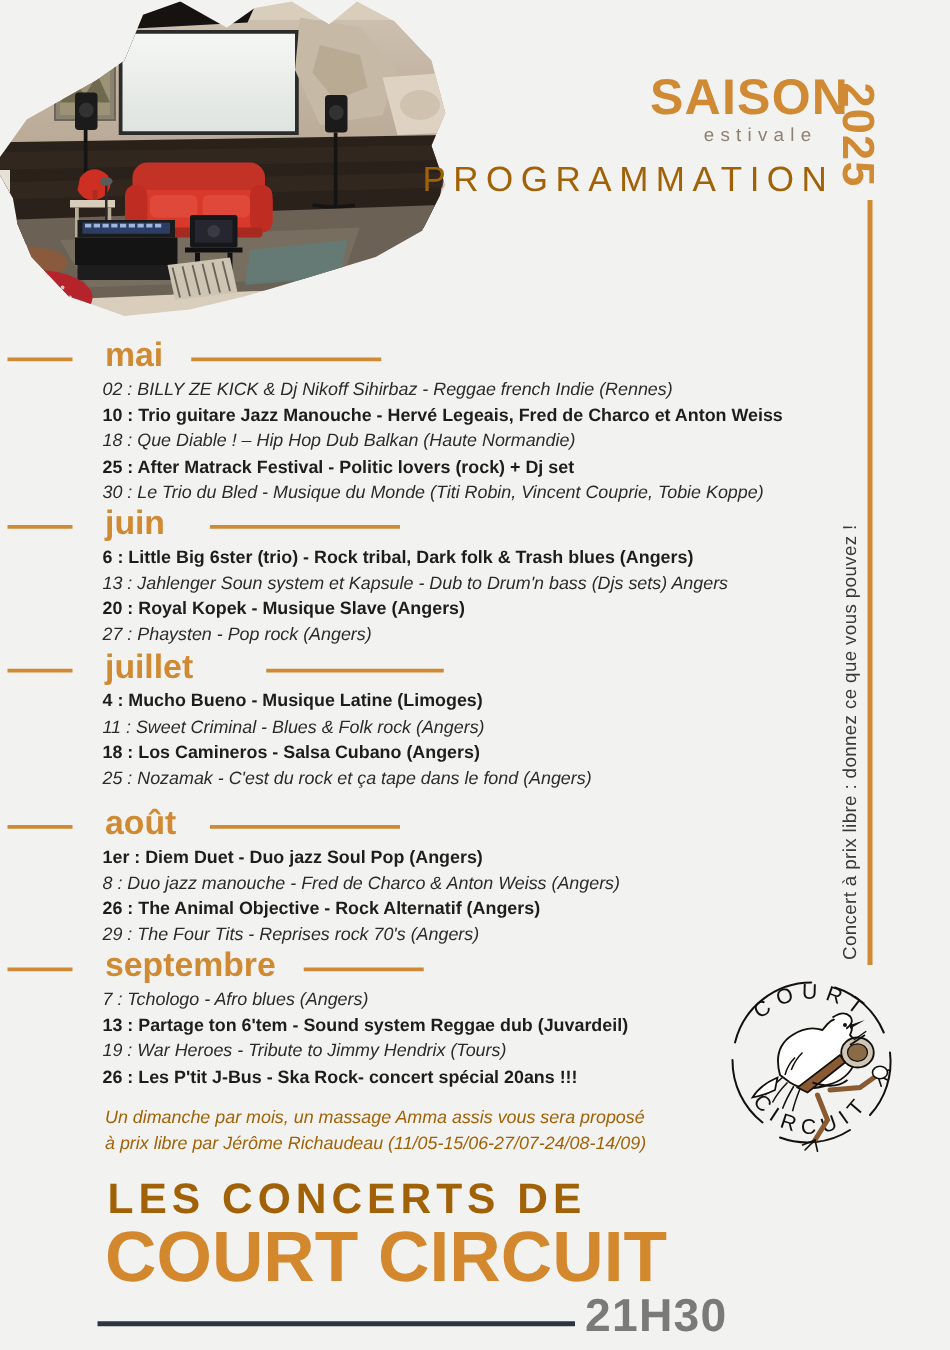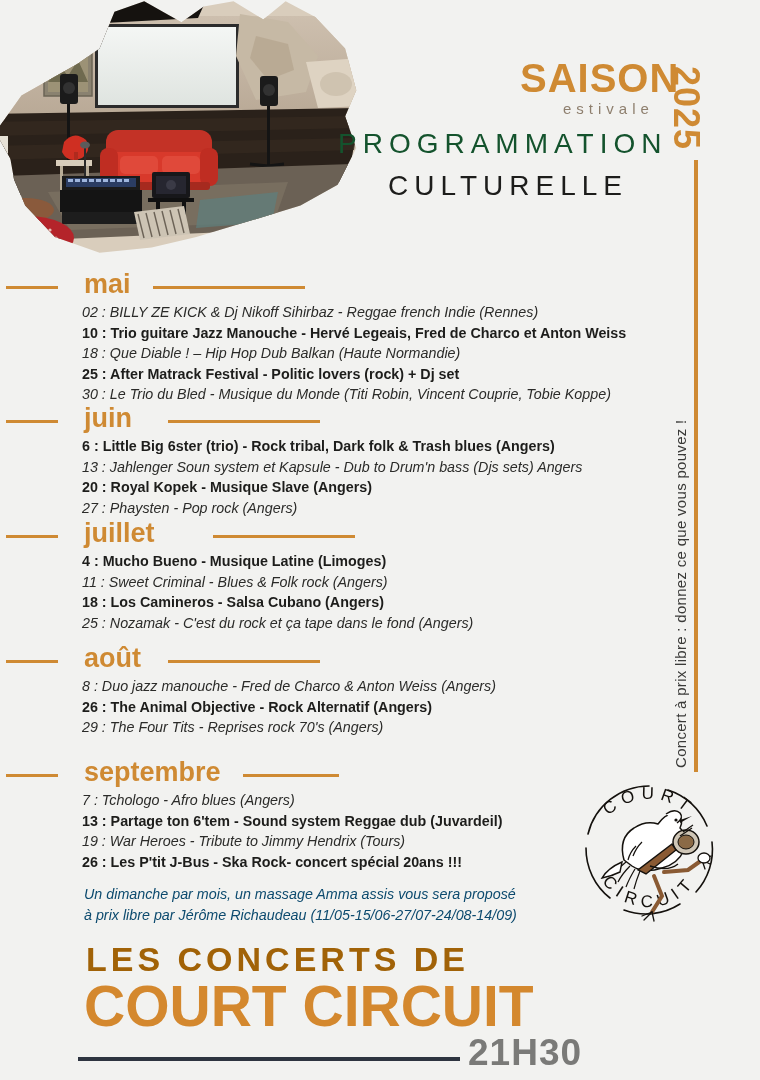--- a/index.html
+++ b/index.html
@@ -31,21 +31,21 @@
     position:absolute;left:563px;top:100px;
     font-size:15px;letter-spacing:5px;color:#8e7f6e;
   }
   .year2025{
     position:absolute;left:668px;top:66px;
     font-size:36px;font-weight:bold;color:#cf8a33;
     writing-mode:vertical-rl;letter-spacing:1px;line-height:1;
   }
   .prog1{
     position:absolute;left:338px;top:128px;
-    font-size:28px;letter-spacing:6px;color:#14532d;font-weight:500;
+    font-size:28px;letter-spacing:6px;color:#a16207;font-weight:500;
   }
   .prog2{
     position:absolute;left:388px;top:170px;
     font-size:28px;letter-spacing:6px;color:#1d1d1b;font-weight:500;
   }
   .vrule{
     position:absolute;left:694px;top:160px;width:4px;height:612px;
     background:#cf8a33;
   }
   .vtext{
@@ -77,21 +77,21 @@
   .events{margin:0;padding:0;list-style:none;position:absolute;left:82px;top:30px;width:620px;}
   .events li{
     font-size:14.3px;line-height:20.5px;color:#1d1d1b;white-space:nowrap;
   }
   .events li.it{font-style:italic;font-weight:400;color:#2b2b29;}
   .events li.bd{font-style:normal;font-weight:bold;}
 
   
   .note{
     position:absolute;left:84px;top:884px;width:520px;
-    font-size:14.3px;line-height:21px;font-style:italic;color:#0c4a6e;
+    font-size:14.3px;line-height:21px;font-style:italic;color:#a16207;
   }
 
   
   .logo{position:absolute;left:576px;top:776px;width:146px;height:146px;}
 
   
   .f-les{
     position:absolute;left:86px;top:942px;
     font-size:34px;font-weight:bold;letter-spacing:4px;color:#a16207;
     line-height:1;
@@ -247,21 +247,20 @@
       </g>
 
       <path d="M212 204 L290 196 L284 226 L208 232 Z" fill="#5f7f7c" opacity=".75"></path>
     </svg>
   </div>
 
   <div class="saison">SAISON</div>
   <div class="estivale">estivale</div>
   <div class="year2025">2025</div>
   <div class="prog1">PROGRAMMATION</div>
-  <div class="prog2">CULTURELLE</div>
   <div class="vrule"></div>
   <div class="vtext">Concert à prix libre : donnez ce que vous pouvez !</div>
 
 
   <div id="months-host">
       <div class="month-block" style="top: 272px;">
         <div class="month-head">
           <span class="month-dash-left"></span>
           <span class="month-name">mai</span>
           <span class="month-dash-right" style="left: 153px; width: 152px;"></span>
@@ -300,20 +299,21 @@
           <li class="it">25 : Nozamak - C'est du rock et ça tape dans le fond (Angers)</li>
         </ul>
       </div>
       <div class="month-block" style="top: 646px;">
         <div class="month-head">
           <span class="month-dash-left"></span>
           <span class="month-name">août</span>
           <span class="month-dash-right" style="left: 168px; width: 152px;"></span>
         </div>
         <ul class="events">
+          <li class="bd">1er : Diem Duet - Duo jazz Soul Pop (Angers)</li>
           <li class="it">8 : Duo jazz manouche - Fred de Charco &amp; Anton Weiss (Angers)</li>
           <li class="bd">26 : The Animal Objective - Rock Alternatif (Angers)</li>
           <li class="it">29 : The Four Tits - Reprises rock 70's (Angers)</li>
         </ul>
       </div>
       <div class="month-block" style="top: 760px;">
         <div class="month-head">
           <span class="month-dash-left"></span>
           <span class="month-name">septembre</span>
           <span class="month-dash-right" style="left: 243px; width: 96px;"></span>

